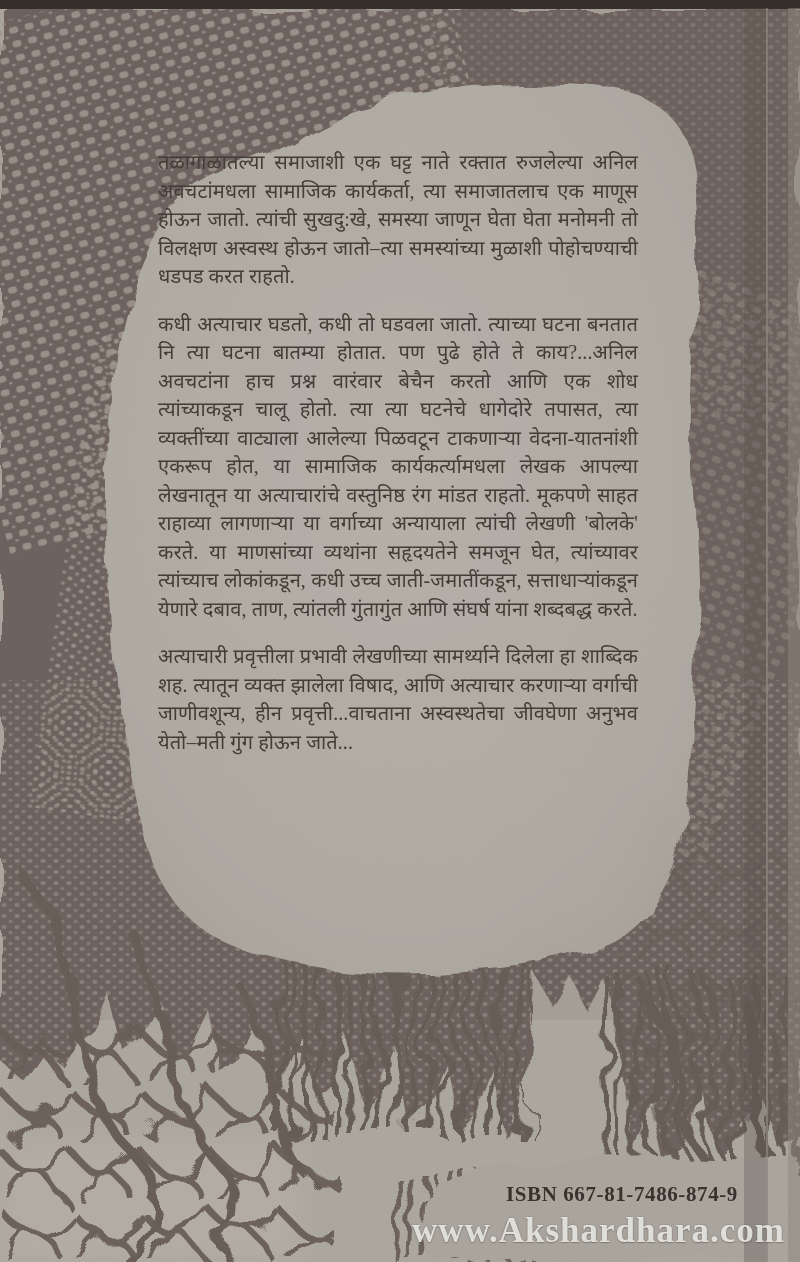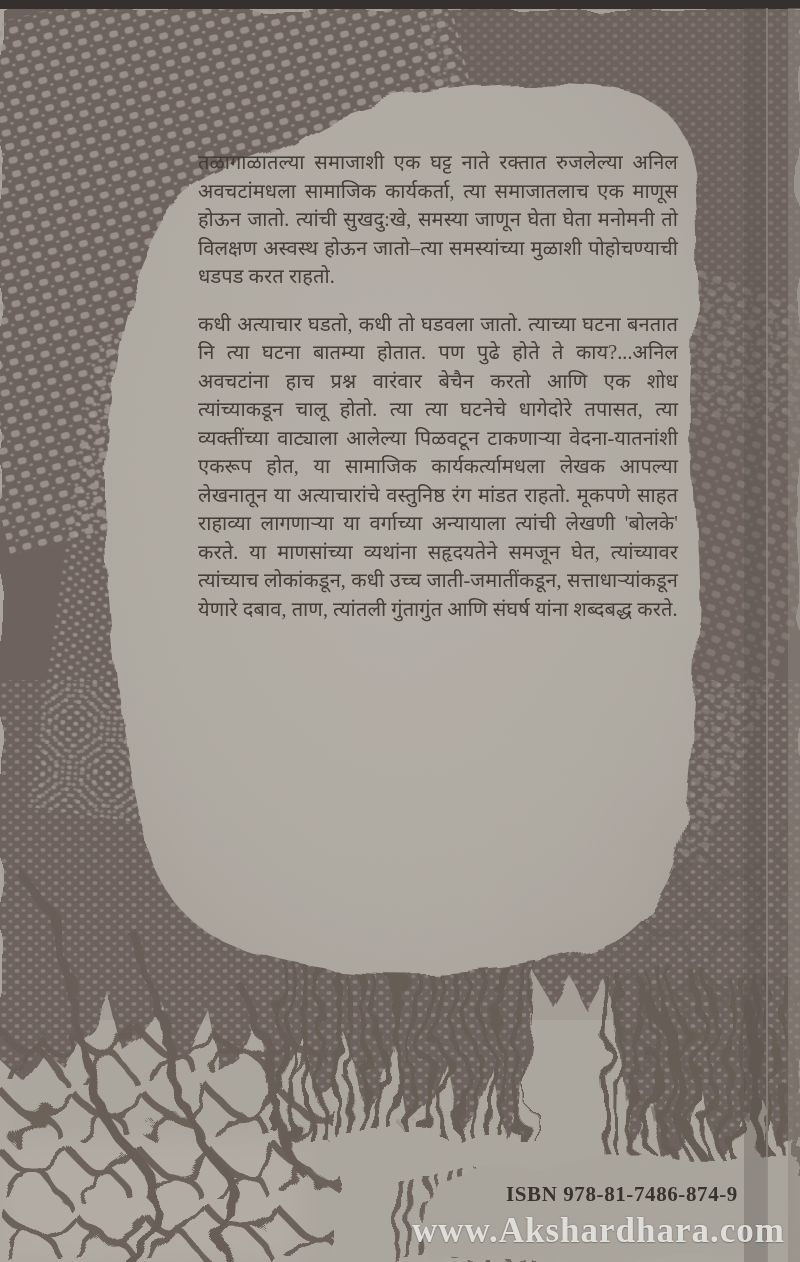--- a/index.html
+++ b/index.html
@@ -5,21 +5,21 @@
   html,body{margin:0;padding:0;background:#555;}
   .page{
     position:relative;width:800px;height:1262px;overflow:hidden;
     background:#a39d95;
     font-family:"Liberation Serif","DejaVu Serif",serif;
   }
   .art{position:absolute;left:0;top:0;width:800px;height:1262px;display:block;}
   .blurb{
     position:absolute;left:158px;top:148px;width:480px;
     font-size:20px;line-height:28.5px;color:#443c36;
-    text-align:justify;letter-spacing:0.1px;margin-left:40px;
+    text-align:justify;letter-spacing:0.1px;
   }
   .blurb p{margin:0 0 19px 0;}
   .isbn{
     position:absolute;left:506px;top:1182px;
     font-weight:bold;font-size:21px;letter-spacing:0.6px;color:#39332e;
     white-space:nowrap;
   }
   .price{
     position:absolute;left:514px;top:1206px;
     font-size:23px;color:#4a423b;white-space:nowrap;
@@ -145,19 +145,20 @@
     <rect x="766" y="8" width="2" height="1254" fill="#9a938b" opacity="0.6"></rect>
     <rect x="788" y="8" width="12" height="1254" fill="#8d867e" opacity="0.5"></rect>
 
     <rect width="800" height="1262" filter="url(#grainDark)" opacity="0.12"></rect>
     <rect width="800" height="1262" filter="url(#grainLight)" opacity="0.05"></rect>
   </svg>
 
   <main class="blurb">
     <p>तळागाळातल्या समाजाशी एक घट्ट नाते रक्तात रुजलेल्या अनिल अवचटांमधला सामाजिक कार्यकर्ता, त्या समाजातलाच एक माणूस होऊन जातो. त्यांची सुखदु:खे, समस्या जाणून घेता घेता मनोमनी तो विलक्षण अस्वस्थ होऊन जातो–त्या समस्यांच्या मुळाशी पोहोचण्याची धडपड करत राहतो.</p>
     <p>कधी अत्याचार घडतो, कधी तो घडवला जातो. त्याच्या घटना बनतात नि त्या घटना बातम्या होतात. पण पुढे होते ते काय?...अनिल अवचटांना हाच प्रश्न वारंवार बेचैन करतो आणि एक शोध त्यांच्याकडून चालू होतो. त्या त्या घटनेचे धागेदोरे तपासत, त्या व्यक्तींच्या वाट्याला आलेल्या पिळवटून टाकणाऱ्या वेदना-यातनांशी एकरूप होत, या सामाजिक कार्यकर्त्यामधला लेखक आपल्या लेखनातून या अत्याचारांचे वस्तुनिष्ठ रंग मांडत राहतो. मूकपणे साहत राहाव्या लागणाऱ्या या वर्गाच्या अन्यायाला त्यांची लेखणी 'बोलके' करते. या माणसांच्या व्यथांना सहृदयतेने समजून घेत, त्यांच्यावर त्यांच्याच लोकांकडून, कधी उच्च जाती-जमातींकडून, सत्ताधाऱ्यांकडून येणारे दबाव, ताण, त्यांतली गुंतागुंत आणि संघर्ष यांना शब्दबद्ध करते.</p>
+    <p>अत्याचारी प्रवृत्तीला प्रभावी लेखणीच्या सामर्थ्याने दिलेला हा शाब्दिक शह. त्यातून व्यक्त झालेला विषाद, आणि अत्याचार करणाऱ्या वर्गाची जाणीवशून्य, हीन प्रवृत्ती...वाचताना अस्वस्थतेचा जीवघेणा अनुभव येतो–मती गुंग होऊन जाते...</p>
   </main>
 
-  <div class="isbn">ISBN 978-81-7486-874-9</div>
+  <div class="isbn">ISBN 667-81-7486-874-9</div>
 
   <div class="watermark">www.Akshardhara.com</div>
 
 </div>
 
 </body></html>

